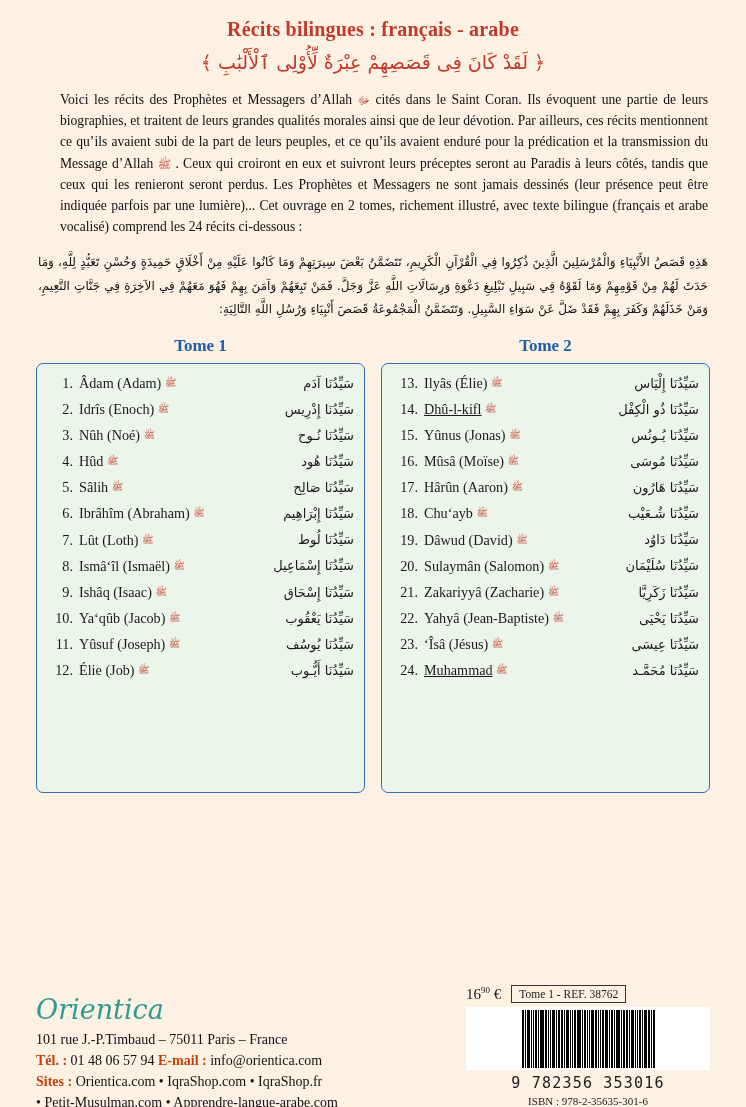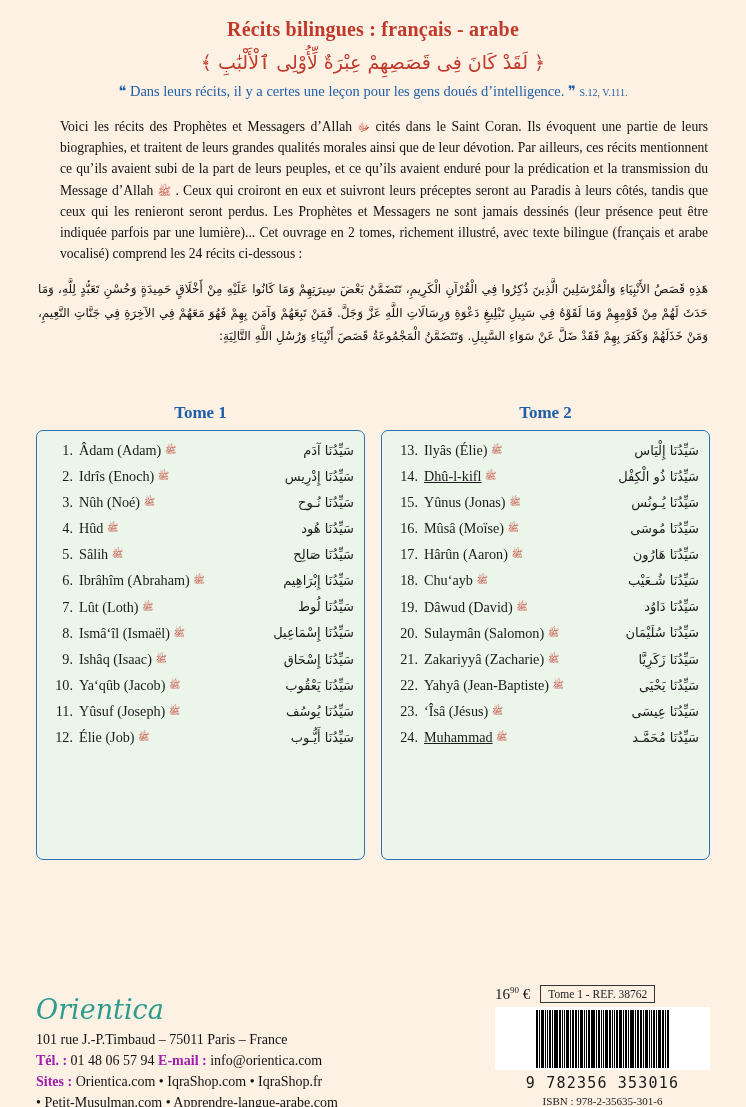--- a/index.html
+++ b/index.html
@@ -54,21 +54,21 @@
     line-height:1.95;
     font-family:"DejaVu Sans", sans-serif;
     color:#111;
   }
 
   .tomes {
     display:flex;
     gap:16px;
     margin:14px 36px 0 36px;
   }
-  .tome { flex:1 1 0;margin-top:40px; }
+  .tome { flex:1 1 0; }
   .tome-title {
     text-align:center;
     color:#1f5fa9;
     font-weight:bold;
     font-size:17px;
     margin-bottom:7px;
   }
   .tome-box {
     border:1.5px solid #2f6fb5;
     border-radius:7px;
@@ -111,27 +111,27 @@
   .brand {
     color:#2e9b8f;
     font-size:27px;
     font-style:italic;
     font-family:"DejaVu Serif", serif;
     line-height:1;
     margin-bottom:6px;
   }
   .contact { font-size:14px; line-height:1.5; color:#111; }
   .contact b { font-weight:bold; }
-  .contact .blue { color:#a21caf; }
+  .contact .blue { color:#c2410c; }
 
   .price-block {
     position:absolute;
     right:36px;
     bottom:18px;
-    width:215px;
+    width:244px;
     text-align:center;
   }
   .price-line {
     display:flex;
     align-items:center;
     justify-content:flex-start;
     gap:10px;
     font-size:13px;
     margin-bottom:4px;
   }
@@ -167,24 +167,20 @@
     text-align:center;
   }
 </style>
 </head>
 <body>
 
 <div class="page">
 
   <div class="title">Récits bilingues : français - arabe</div>
   <div class="ayah">﴿ لَقَدْ كَانَ فِى قَصَصِهِمْ عِبْرَةٌ لِّأُوْلِى ٱلْأَلْبَٰبِ ﴾</div>
-  <div class="ayah-trans">
-    <span>❝ Dans leurs récits, il y a certes une leçon pour les gens doués d’intelligence. ❞</span>
-    <span class="ref">S.12, V.111.</span>
-  </div>
 
   <div class="intro">
     <span>Voici les récits des Prophètes et Messagers d’Allah</span>
     <span class="swt">ﷻ</span>
     <span>cités dans le Saint Coran. Ils évoquent une partie de leurs biographies, et traitent de leurs grandes qualités morales ainsi que de leur dévotion. Par ailleurs, ces récits mentionnent ce qu’ils avaient subi de la part de leurs peuples, et ce qu’ils avaient enduré pour la prédication et la transmission du Message d’Allah</span>
     <span class="swt">ﷺ</span>
     <span>. Ceux qui croiront en eux et suivront leurs préceptes seront au Paradis à leurs côtés, tandis que ceux qui les renieront seront perdus. Les Prophètes et Messagers ne sont jamais dessinés (leur présence peut être indiquée parfois par une lumière)... Cet ouvrage en 2 tomes, richement illustré, avec texte bilingue (français et arabe vocalisé) comprend les 24 récits ci-dessous :</span>
   </div>
 
   <div class="arabic-par">هَذِهِ قَصَصُ الأَنْبِيَاءِ وَالْمُرْسَلِينَ الَّذِينَ ذُكِرُوا فِي الْقُرْآنِ الْكَرِيمِ، تَتَضَمَّنُ بَعْضَ سِيرَتِهِمْ وَمَا كَانُوا عَلَيْهِ مِنْ أَخْلَاقٍ حَمِيدَةٍ وَحُسْنِ تَعَبُّدٍ لِلَّهِ، وَمَا حَدَثَ لَهُمْ مِنْ قَوْمِهِمْ وَمَا لَقَوْهُ فِي سَبِيلِ تَبْلِيغِ دَعْوَةِ وَرِسَالَاتِ اللَّهِ عَزَّ وَجَلَّ. فَمَنْ تَبِعَهُمْ وَآمَنَ بِهِمْ فَهُوَ مَعَهُمْ فِي الآخِرَةِ فِي جَنَّاتِ النَّعِيمِ، وَمَنْ خَذَلَهُمْ وَكَفَرَ بِهِمْ فَقَدْ ضَلَّ عَنْ سَوَاءِ السَّبِيلِ. وَتَتَضَمَّنُ الْمَجْمُوعَةُ قَصَصَ أَنْبِيَاءِ وَرُسُلِ اللَّهِ التَّالِيَةِ:</div>

